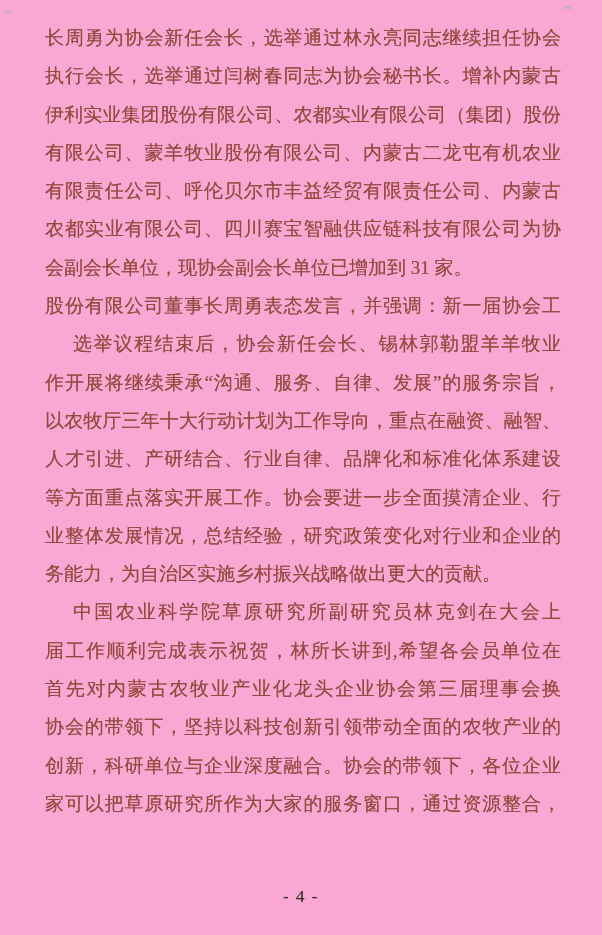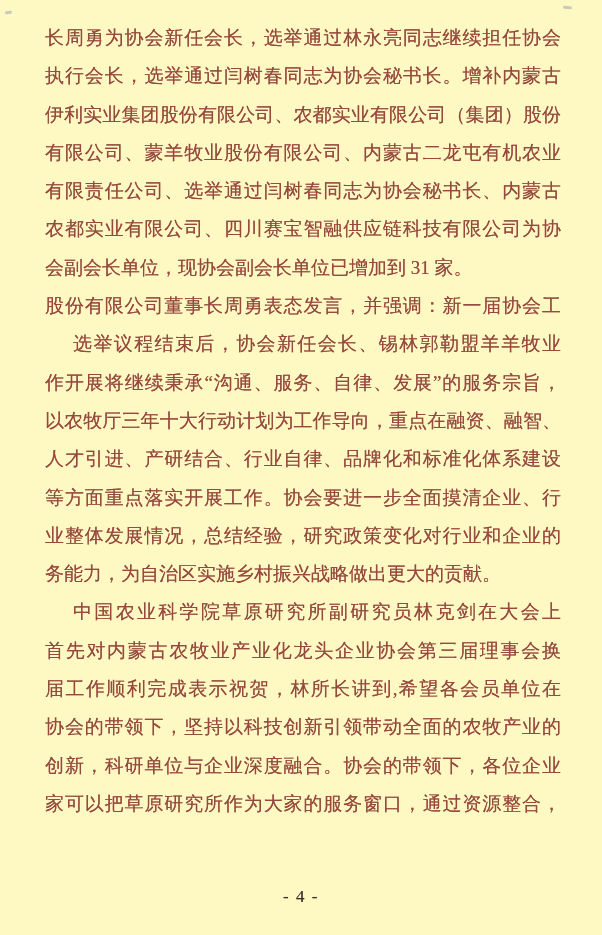--- a/index.html
+++ b/index.html
@@ -4,21 +4,21 @@
 <style>
   html, body {
     margin: 0;
     padding: 0;
     background: #ffffff;
   }
   .page {
     position: relative;
     width: 602px;
     height: 935px;
-    background: #fef9c3;
+    background: #f9a8d4;
     overflow: hidden;
     font-family: "Liberation Serif", "DejaVu Serif", serif;
   }
   .content {
     position: absolute;
     left: 45px;
     top: 19px;
     width: 516px;
     color: #96493f;
   }
@@ -72,40 +72,40 @@
   <div class="artifact a1"></div>
   <div class="artifact a2"></div>
 
   <div class="content">
 
     <div class="paragraph">
       <div class="line">长周勇为协会新任会长，选举通过林永亮同志继续担任协会</div>
       <div class="line">执行会长，选举通过闫树春同志为协会秘书长。增补内蒙古</div>
       <div class="line">伊利实业集团股份有限公司、农都实业有限公司（集团）股份</div>
       <div class="line">有限公司、蒙羊牧业股份有限公司、内蒙古二龙屯有机农业</div>
-      <div class="line">有限责任公司、选举通过闫树春同志为协会秘书长、内蒙古</div>
+      <div class="line">有限责任公司、呼伦贝尔市丰益经贸有限责任公司、内蒙古</div>
       <div class="line">农都实业有限公司、四川赛宝智融供应链科技有限公司为协</div>
       <div class="line last">会副会长单位，现协会副会长单位已增加到 31 家。</div>
     </div>
 
     <div class="paragraph">
       <div class="line">股份有限公司董事长周勇表态发言，并强调：新一届协会工</div>
       <div class="line ind">选举议程结束后，协会新任会长、锡林郭勒盟羊羊牧业</div>
       <div class="line">作开展将继续秉承“沟通、服务、自律、发展”的服务宗旨，</div>
       <div class="line">以农牧厅三年十大行动计划为工作导向，重点在融资、融智、</div>
       <div class="line">人才引进、产研结合、行业自律、品牌化和标准化体系建设</div>
       <div class="line">等方面重点落实开展工作。协会要进一步全面摸清企业、行</div>
       <div class="line">业整体发展情况，总结经验，研究政策变化对行业和企业的</div>
       <div class="line last">务能力，为自治区实施乡村振兴战略做出更大的贡献。</div>
     </div>
 
     <div class="paragraph">
       <div class="line ind">中国农业科学院草原研究所副研究员林克剑在大会上</div>
+      <div class="line">届工作顺利完成表示祝贺，林所长讲到,希望各会员单位在</div>
       <div class="line">首先对内蒙古农牧业产业化龙头企业协会第三届理事会换</div>
-      <div class="line">届工作顺利完成表示祝贺，林所长讲到,希望各会员单位在</div>
       <div class="line">协会的带领下，坚持以科技创新引领带动全面的农牧产业的</div>
       <div class="line">创新，科研单位与企业深度融合。协会的带领下，各位企业</div>
       <div class="line">家可以把草原研究所作为大家的服务窗口，通过资源整合，</div>
     </div>
 
   </div>
 
   <div class="footer">- 4 -</div>
 
 </div>

